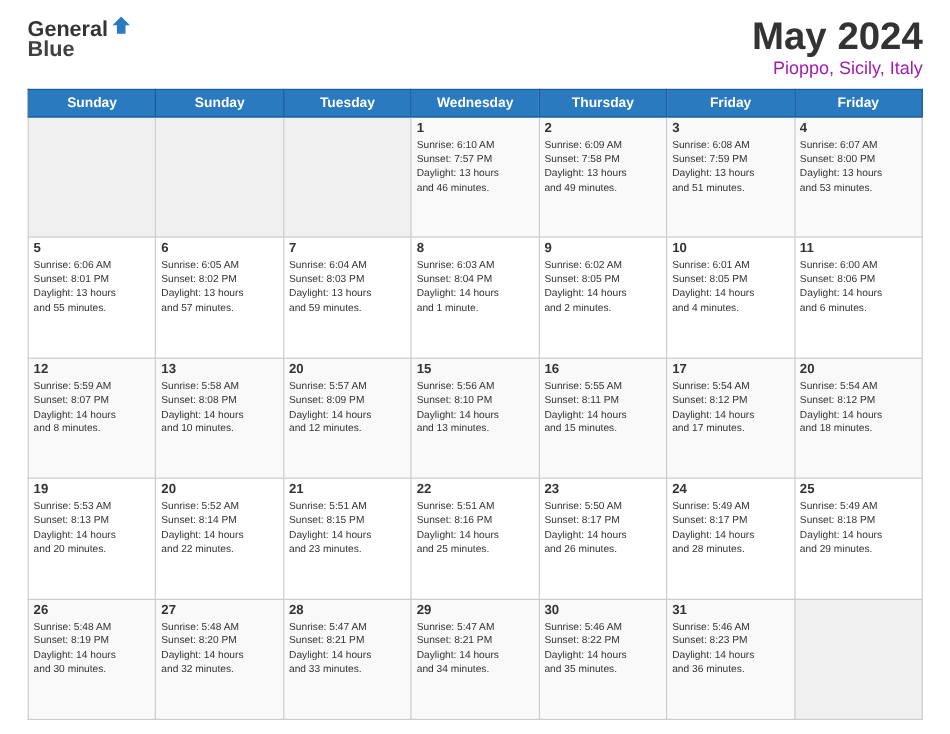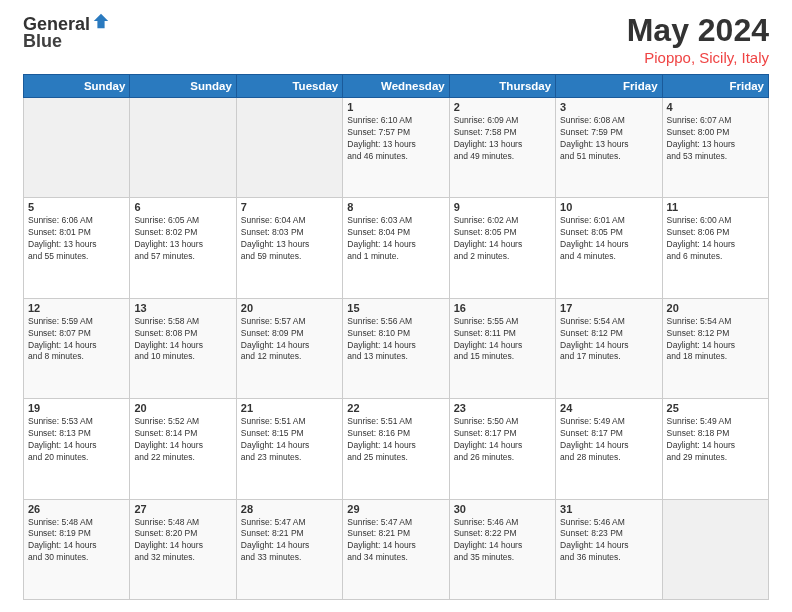--- a/index.html
+++ b/index.html
@@ -51,34 +51,34 @@
     .title-block {
       text-align: right;
     }
     .main-title {
       font-size: 32px;
       font-weight: bold;
       color: #333;
     }
     .subtitle {
       font-size: 15px;
-      color: #ef4444;
+      color: #a21caf;
     }
     .calendar {
       width: 100%;
       border-collapse: collapse;
       flex: 1;
     }
     .calendar thead tr th {
       background-color: #2a7abf;
       color: #fff;
       font-size: 11.5px;
       font-weight: bold;
       padding: 5px 4px;
-      text-align: right;
+      text-align: center;
       border: 1px solid #1a5a9a;
     }
     .calendar tbody tr td {
       border: 1px solid #ccc;
       vertical-align: top;
       padding: 3px 4px;
       font-size: 9px;
       color: #333;
       width: calc(100% / 7);
       background: #fff;

